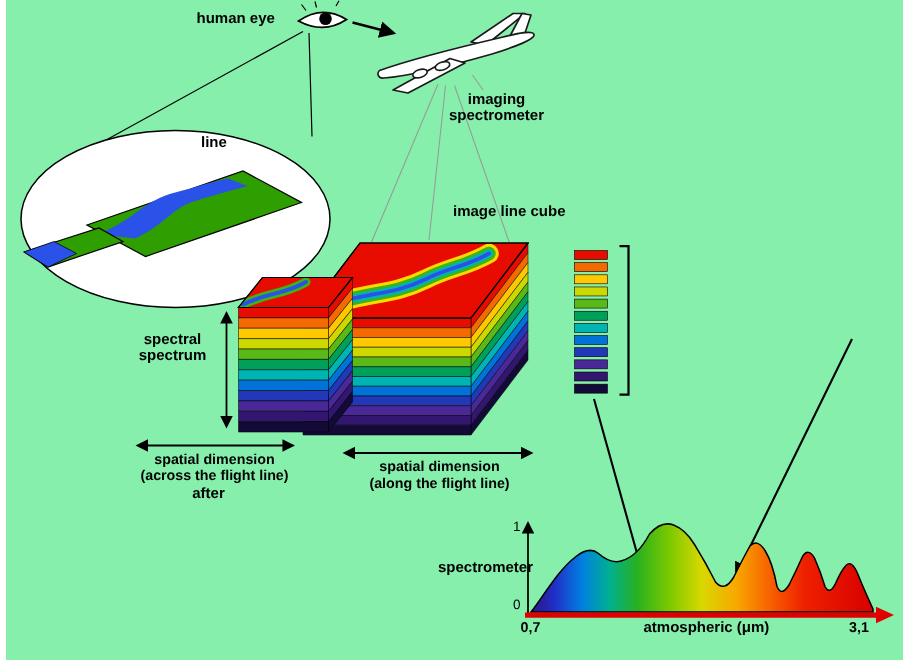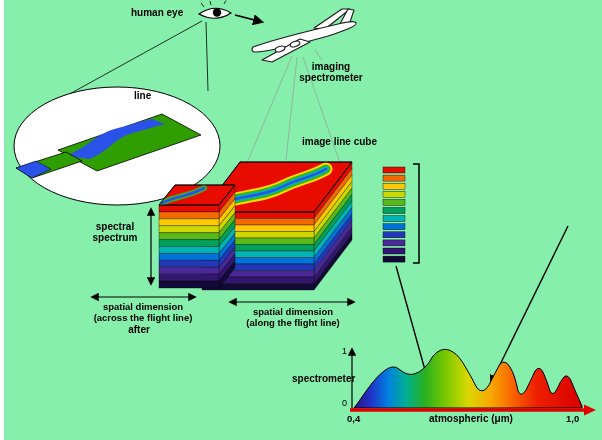--- a/index.html
+++ b/index.html
@@ -213,17 +213,17 @@
 
 <div class="lbl center" style="left:222px;top:306px;width:134px;font-size:9.5px">
   <span class="ln">spatial dimension</span>
   <span class="ln">(along the flight line)</span>
 </div>
 
 
 <div class="lbl" style="left:288px;top:373px">spectrometer</div>
 <div class="tick" style="left:338px;top:347px">1</div>
 <div class="tick" style="left:338px;top:399px">0</div>
-<div class="tickb" style="left:343px;top:414px">0,4</div>
+<div class="tickb" style="left:343px;top:414px">0,7</div>
 <div class="lbl" style="left:425px;top:413px">atmospheric (μm)</div>
-<div class="tickb" style="left:562px;top:414px">1,0</div>
+<div class="tickb" style="left:562px;top:414px">3,1</div>
 
 </div>
 
 </body></html>

